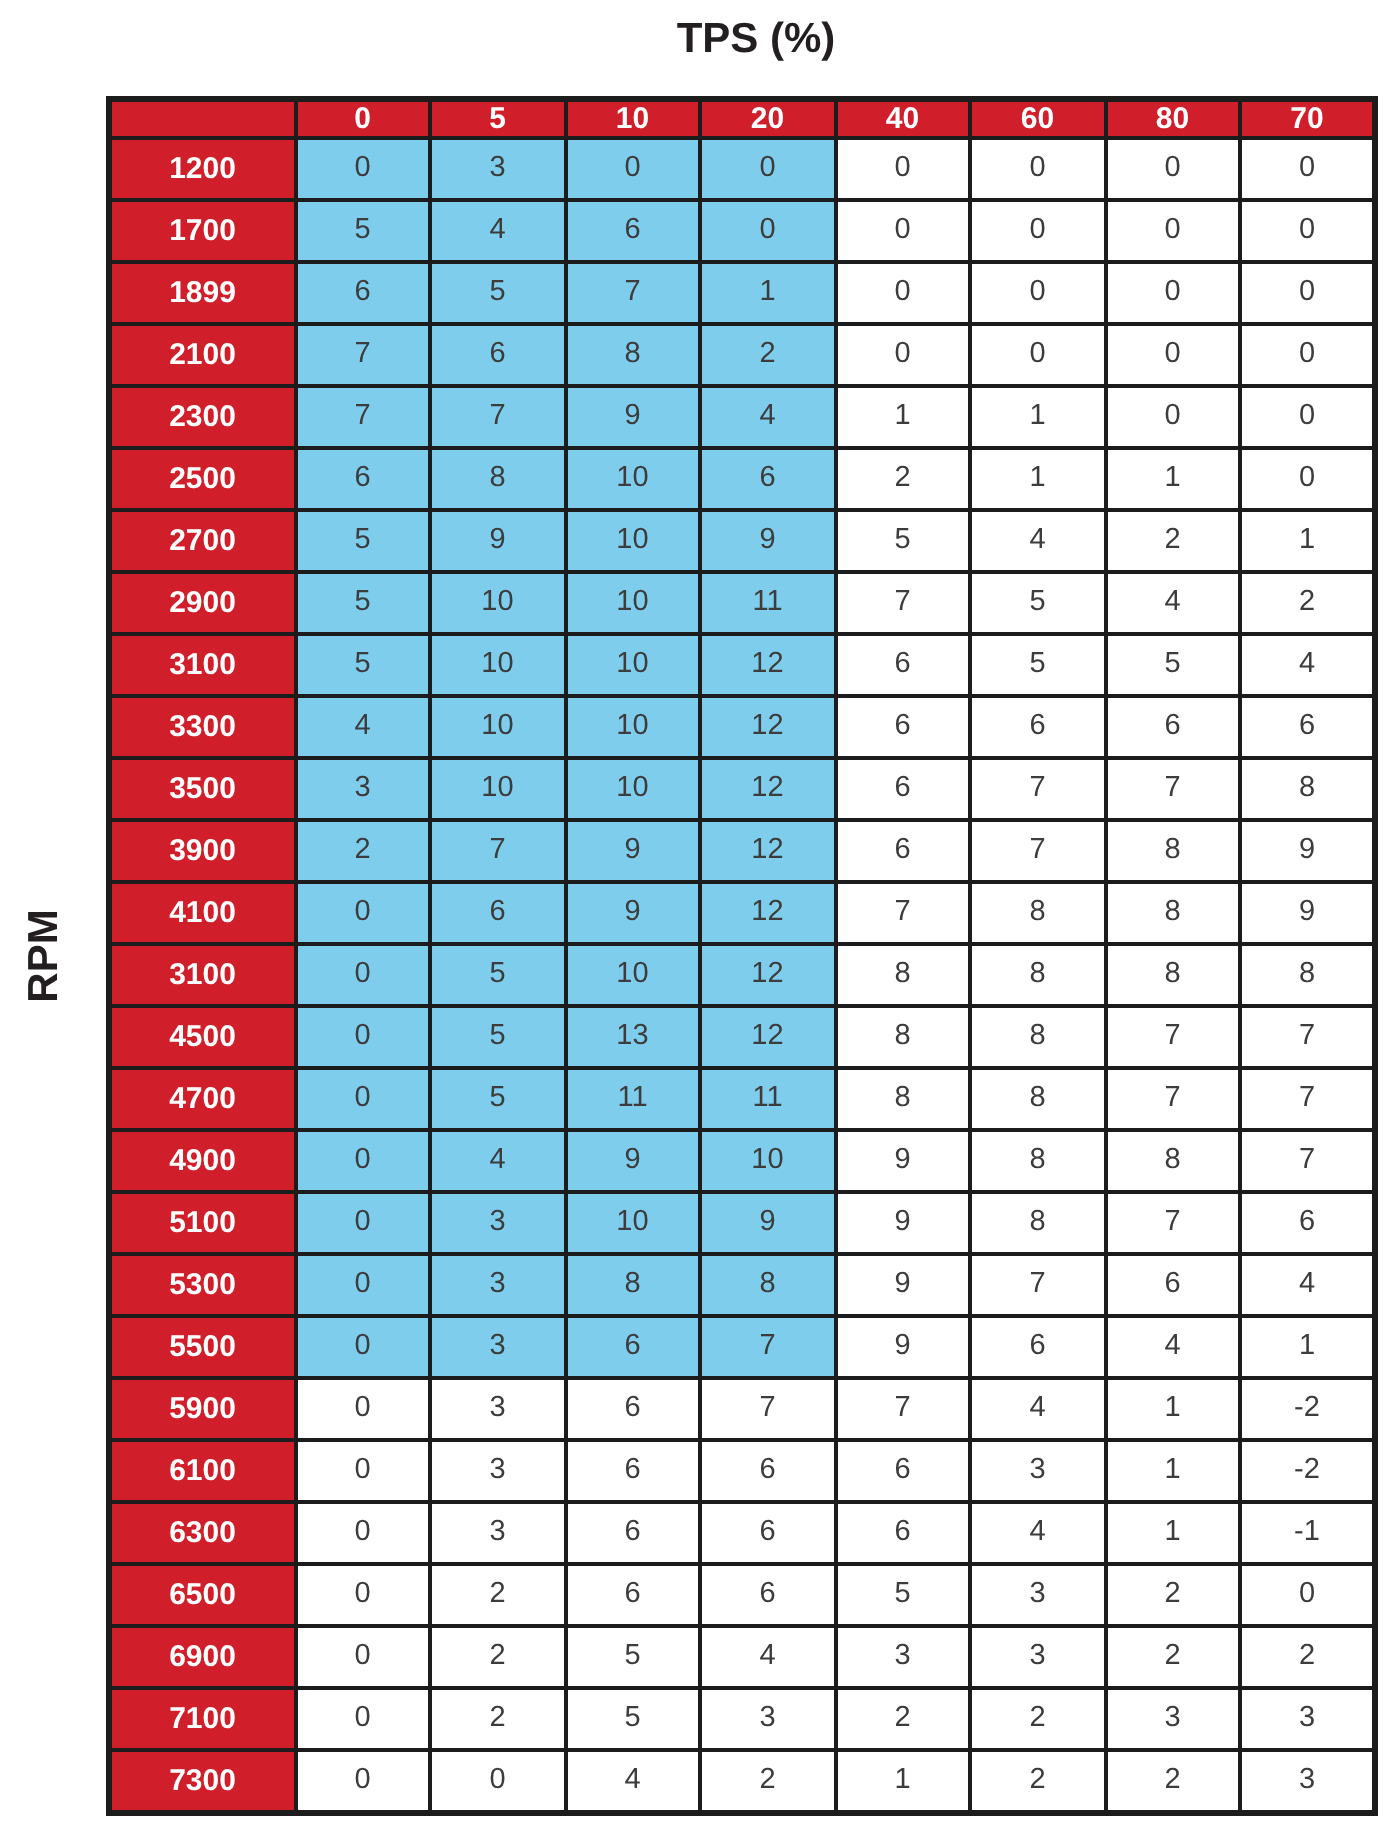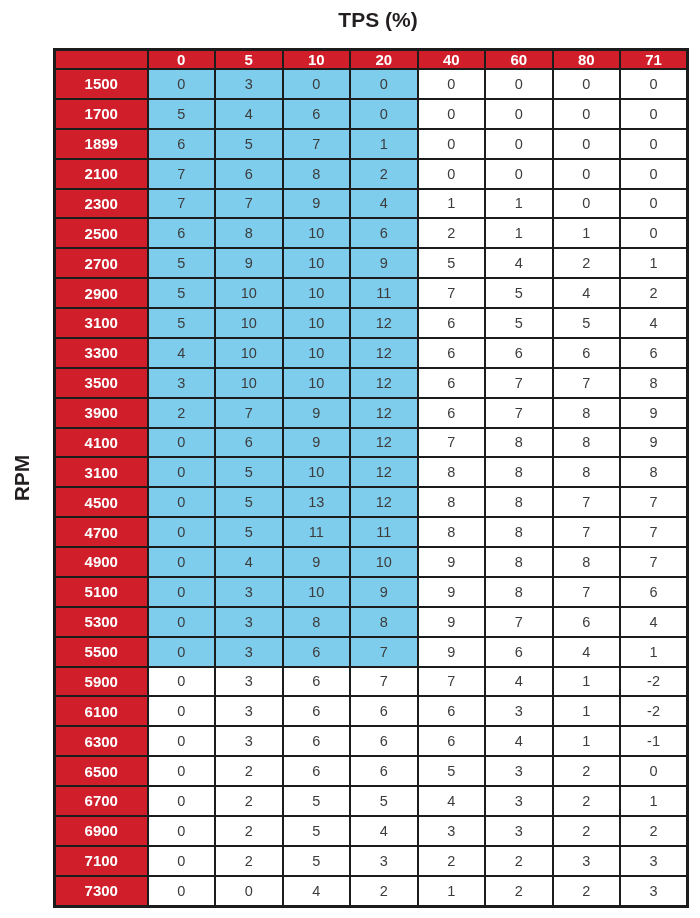--- a/index.html
+++ b/index.html
@@ -98,26 +98,26 @@
     <thead>
         <tr>
           <th class="hdr"></th>
           <th class="hdr">0</th>
           <th class="hdr">5</th>
           <th class="hdr">10</th>
           <th class="hdr">20</th>
           <th class="hdr">40</th>
           <th class="hdr">60</th>
           <th class="hdr">80</th>
-          <th class="hdr">71</th>
+          <th class="hdr">70</th>
         </tr>
       </thead>
     <tbody>
         <tr>
-          <th class="hdr">1500</th>
+          <th class="hdr">1200</th>
           <td class="cell hl">0</td>
           <td class="cell hl">3</td>
           <td class="cell hl">0</td>
           <td class="cell hl">0</td>
           <td class="cell">0</td>
           <td class="cell">0</td>
           <td class="cell">0</td>
           <td class="cell">0</td>
         </tr>
         <tr>
@@ -365,31 +365,20 @@
         <tr>
           <th class="hdr">6500</th>
           <td class="cell">0</td>
           <td class="cell">2</td>
           <td class="cell">6</td>
           <td class="cell">6</td>
           <td class="cell">5</td>
           <td class="cell">3</td>
           <td class="cell">2</td>
           <td class="cell">0</td>
-        </tr>
-        <tr>
-          <th class="hdr">6700</th>
-          <td class="cell">0</td>
-          <td class="cell">2</td>
-          <td class="cell">5</td>
-          <td class="cell">5</td>
-          <td class="cell">4</td>
-          <td class="cell">3</td>
-          <td class="cell">2</td>
-          <td class="cell">1</td>
         </tr>
         <tr>
           <th class="hdr">6900</th>
           <td class="cell">0</td>
           <td class="cell">2</td>
           <td class="cell">5</td>
           <td class="cell">4</td>
           <td class="cell">3</td>
           <td class="cell">3</td>
           <td class="cell">2</td>

